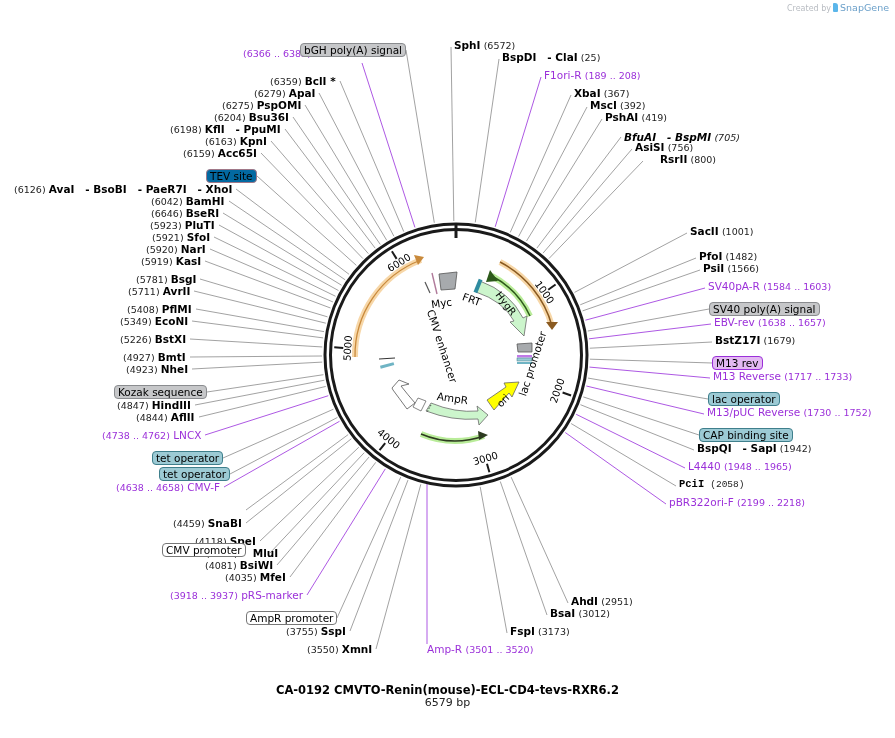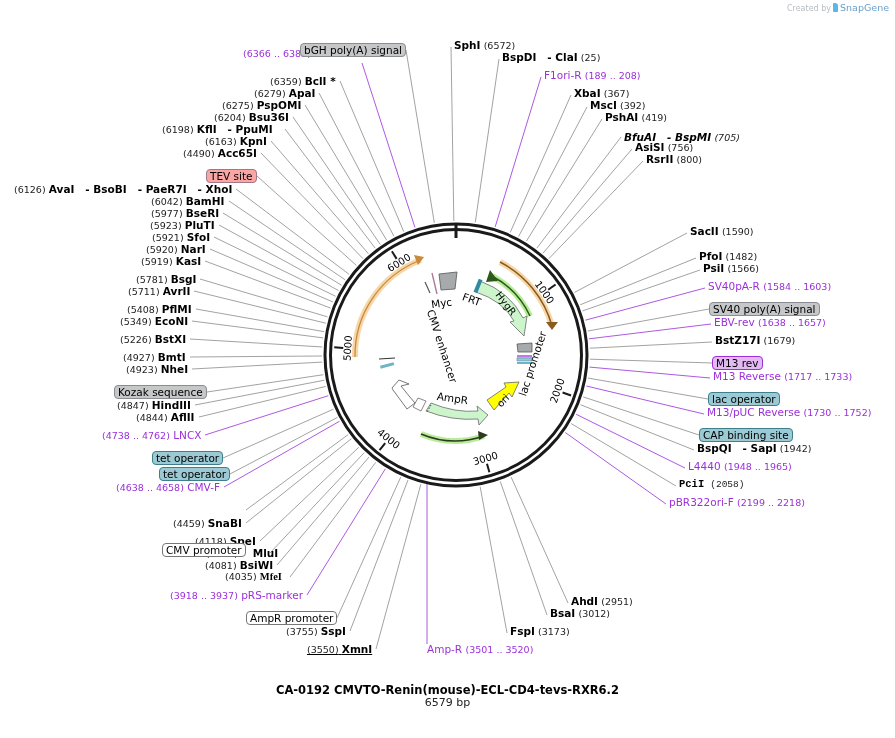--- a/index.html
+++ b/index.html
@@ -7,21 +7,21 @@
          font-family: "DejaVu Sans", "Liberation Sans", sans-serif; }
   #map { position: absolute; left: 0; top: 0; }
   .lbl { position: absolute; white-space: nowrap; font-size: 10px; line-height: 12px; color: #000; }
   .enz-name { font-weight: bold; font-size: 10.5px; }
   .pos { font-size: 9.5px; color: #222; }
   .primer { color: #9b30d9; font-size: 10.5px; }
   .primer .pos { color: #9b30d9; }
   .box { position: absolute; white-space: nowrap; font-size: 10.5px; line-height: 12px;
          padding: 0 3px; border-radius: 4px; border: 1px solid #555; color: #000; }
   .box.gray { background: #c6c7c9; border-color: #8a8c8f; }
-  .box.pink { background: #fca5a5; border-color: #a07888; }
+  .box.pink { background: #0369a1; border-color: #a07888; }
   .box.teal { background: #9ccad4; border-color: #3f7f8c; }
   .box.purple { background: #e3b9f2; border-color: #9b30d9; }
   .box.white { background: #ffffff; border-color: #777; }
   #title { position: absolute; left: 0; width: 895px; top: 683px; text-align: center;
            font-weight: bold; font-size: 11.5px; }
   #bp { position: absolute; left: 0; width: 895px; top: 696px; text-align: center; font-size: 11px; color: #222; }
   #brand { position: absolute; right: 6px; top: 2px; font-size: 8px; color: #b8bcc2; }
   #brand b { font-weight: normal; color: #6a9fc9; font-size: 9.5px; }
   #brand .drop { display: inline-block; width: 5px; height: 9px; background: #5bb6ea; border-radius: 1px 3px 1px 1px; margin: 0 2px -1px 2px; }
 </style>
@@ -171,55 +171,55 @@
 
 <div id="brand">
   <span>Created by</span><span class="drop"></span><b>SnapGene</b>
 </div>
 
 <div id="labels">
     <div class="lbl" style="left: 270px; top: 75px;"><span class="pos">(6359)</span>  <span class="enz-name" style="white-space: pre;">BclI *</span></div>
     <div class="lbl" style="left: 254px; top: 87px;"><span class="pos">(6279)</span>  <span class="enz-name" style="white-space: pre;">ApaI</span></div>
     <div class="lbl" style="left: 222px; top: 99px;"><span class="pos">(6275)</span>  <span class="enz-name" style="white-space: pre;">PspOMI</span></div>
     <div class="lbl" style="left: 214px; top: 111px;"><span class="pos">(6204)</span>  <span class="enz-name" style="white-space: pre;">Bsu36I</span></div>
-    <div class="lbl" style="left: 162px; top: 123px;"><span class="pos">(6198)</span>  <span class="enz-name" style="white-space: pre;">KflI   - PpuMI</span></div>
+    <div class="lbl" style="left: 170px; top: 123px;"><span class="pos">(6198)</span>  <span class="enz-name" style="white-space: pre;">KflI   - PpuMI</span></div>
     <div class="lbl" style="left: 205px; top: 135px;"><span class="pos">(6163)</span>  <span class="enz-name" style="white-space: pre;">KpnI</span></div>
-    <div class="lbl" style="left: 183px; top: 147px;"><span class="pos">(4490)</span>  <span class="enz-name" style="white-space: pre;">Acc65I</span></div>
+    <div class="lbl" style="left: 183px; top: 147px;"><span class="pos">(6159)</span>  <span class="enz-name" style="white-space: pre;">Acc65I</span></div>
     <div class="lbl" style="left: 14px; top: 183px;"><span class="pos">(6126)</span>  <span class="enz-name" style="white-space: pre;">AvaI   - BsoBI   - PaeR7I   - XhoI</span></div>
     <div class="lbl" style="left: 151px; top: 195px;"><span class="pos">(6042)</span>  <span class="enz-name" style="white-space: pre;">BamHI</span></div>
-    <div class="lbl" style="left: 151px; top: 207px;"><span class="pos">(5977)</span>  <span class="enz-name" style="white-space: pre;">BseRI</span></div>
+    <div class="lbl" style="left: 151px; top: 207px;"><span class="pos">(6646)</span>  <span class="enz-name" style="white-space: pre;">BseRI</span></div>
     <div class="lbl" style="left: 150px; top: 219px;"><span class="pos">(5923)</span>  <span class="enz-name" style="white-space: pre;">PluTI</span></div>
     <div class="lbl" style="left: 152px; top: 231px;"><span class="pos">(5921)</span>  <span class="enz-name" style="white-space: pre;">SfoI</span></div>
     <div class="lbl" style="left: 146px; top: 243px;"><span class="pos">(5920)</span>  <span class="enz-name" style="white-space: pre;">NarI</span></div>
     <div class="lbl" style="left: 141px; top: 255px;"><span class="pos">(5919)</span>  <span class="enz-name" style="white-space: pre;">KasI</span></div>
     <div class="lbl" style="left: 136px; top: 273px;"><span class="pos">(5781)</span>  <span class="enz-name" style="white-space: pre;">BsgI</span></div>
     <div class="lbl" style="left: 128px; top: 285px;"><span class="pos">(5711)</span>  <span class="enz-name" style="white-space: pre;">AvrII</span></div>
     <div class="lbl" style="left: 127px; top: 303px;"><span class="pos">(5408)</span>  <span class="enz-name" style="white-space: pre;">PflMI</span></div>
     <div class="lbl" style="left: 120px; top: 315px;"><span class="pos">(5349)</span>  <span class="enz-name" style="white-space: pre;">EcoNI</span></div>
     <div class="lbl" style="left: 120px; top: 333px;"><span class="pos">(5226)</span>  <span class="enz-name" style="white-space: pre;">BstXI</span></div>
     <div class="lbl" style="left: 123px; top: 351px;"><span class="pos">(4927)</span>  <span class="enz-name" style="white-space: pre;">BmtI</span></div>
     <div class="lbl" style="left: 126px; top: 363px;"><span class="pos">(4923)</span>  <span class="enz-name" style="white-space: pre; margin-top: 24px;">NheI</span></div>
     <div class="lbl" style="left: 117px; top: 399px;"><span class="pos">(4847)</span>  <span class="enz-name" style="white-space: pre;">HindIII</span></div>
     <div class="lbl" style="left: 136px; top: 411px;"><span class="pos">(4844)</span>  <span class="enz-name" style="white-space: pre;">AflII</span></div>
     <div class="lbl" style="left: 173px; top: 517px;"><span class="pos">(4459)</span>  <span class="enz-name" style="white-space: pre;">SnaBI</span></div>
     <div class="lbl" style="left: 195px; top: 535px;"><span class="pos">(4118)</span>  <span class="enz-name" style="white-space: pre;">SpeI</span></div>
     <div class="lbl" style="left: 206px; top: 547px;"><span class="pos">(2854)</span>  <span class="enz-name" style="white-space: pre; margin-left: 12px;">MluI</span></div>
     <div class="lbl" style="left: 205px; top: 559px;"><span class="pos">(4081)</span>  <span class="enz-name" style="white-space: pre;">BsiWI</span></div>
-    <div class="lbl" style="left: 225px; top: 571px;"><span class="pos">(4035)</span>  <span class="enz-name" style="white-space: pre; font-family: Liberation Serif, serif;">MfeI</span></div>
+    <div class="lbl" style="left: 225px; top: 571px;"><span class="pos">(4035)</span>  <span class="enz-name" style="white-space: pre;">MfeI</span></div>
     <div class="lbl" style="left: 286px; top: 625px;"><span class="pos">(3755)</span>  <span class="enz-name" style="white-space: pre;">SspI</span></div>
-    <div class="lbl" style="left: 307px; top: 643px; text-decoration: underline;"><span class="pos">(3550)</span>  <span class="enz-name" style="white-space: pre;">XmnI</span></div>
+    <div class="lbl" style="left: 307px; top: 643px;"><span class="pos">(3550)</span>  <span class="enz-name" style="white-space: pre;">XmnI</span></div>
     <div class="lbl" style="left: 454px; top: 39px;"><span class="enz-name" style="white-space: pre;">SphI</span>   <span class="pos">(6572)</span></div>
     <div class="lbl" style="left: 502px; top: 51px;"><span class="enz-name" style="white-space: pre;">BspDI   - ClaI</span>   <span class="pos">(25)</span></div>
     <div class="lbl" style="left: 574px; top: 87px;"><span class="enz-name" style="white-space: pre;">XbaI</span>   <span class="pos">(367)</span></div>
     <div class="lbl" style="left: 590px; top: 99px;"><span class="enz-name" style="white-space: pre;">MscI</span>   <span class="pos">(392)</span></div>
     <div class="lbl" style="left: 605px; top: 111px;"><span class="enz-name" style="white-space: pre;">PshAI</span>   <span class="pos">(419)</span></div>
     <div class="lbl" style="left: 624px; top: 131px; font-style: italic;"><span class="enz-name" style="white-space: pre;">BfuAI   - BspMI</span>   <span class="pos">(705)</span></div>
     <div class="lbl" style="left: 635px; top: 141px;"><span class="enz-name" style="white-space: pre;">AsiSI</span>   <span class="pos">(756)</span></div>
-    <div class="lbl" style="left: 646px; top: 153px;"><span class="enz-name" style="white-space: pre;">RsrII</span>   <span class="pos">(800)</span></div>
-    <div class="lbl" style="left: 690px; top: 225px;"><span class="enz-name" style="white-space: pre;">SacII</span>   <span class="pos">(1590)</span></div>
+    <div class="lbl" style="left: 646px; top: 153px;"><span class="enz-name" style="white-space: pre; margin-left: 14px;">RsrII</span>   <span class="pos">(800)</span></div>
+    <div class="lbl" style="left: 690px; top: 225px;"><span class="enz-name" style="white-space: pre;">SacII</span>   <span class="pos">(1001)</span></div>
     <div class="lbl" style="left: 699px; top: 250px;"><span class="enz-name" style="white-space: pre;">PfoI</span>   <span class="pos">(1482)</span></div>
     <div class="lbl" style="left: 703px; top: 262px;"><span class="enz-name" style="white-space: pre; margin-top: 20px;">PsiI</span>   <span class="pos">(1566)</span></div>
     <div class="lbl" style="left: 715px; top: 334px;"><span class="enz-name" style="white-space: pre;">BstZ17I</span>   <span class="pos">(1679)</span></div>
     <div class="lbl" style="left: 697px; top: 442px;"><span class="enz-name" style="white-space: pre;">BspQI   - SapI</span>   <span class="pos">(1942)</span></div>
     <div class="lbl" style="left: 679px; top: 478px; font-family: Liberation Mono, monospace;"><span class="enz-name" style="white-space: pre;">PciI</span>   <span class="pos">(2058)</span></div>
     <div class="lbl" style="left: 571px; top: 595px;"><span class="enz-name" style="white-space: pre;">AhdI</span>   <span class="pos">(2951)</span></div>
     <div class="lbl" style="left: 550px; top: 607px;"><span class="enz-name" style="white-space: pre;">BsaI</span>   <span class="pos">(3012)</span></div>
     <div class="lbl" style="left: 510px; top: 625px;"><span class="enz-name" style="white-space: pre;">FspI</span>   <span class="pos">(3173)</span></div>
     <div class="lbl primer" style="left: 243px; top: 47px;"><span class="pos">(6366 .. 6383)</span>  <span>BGH-rev</span></div>
     <div class="lbl primer" style="left: 102px; top: 429px;"><span class="pos">(4738 .. 4762)</span>  <span>LNCX</span></div>

